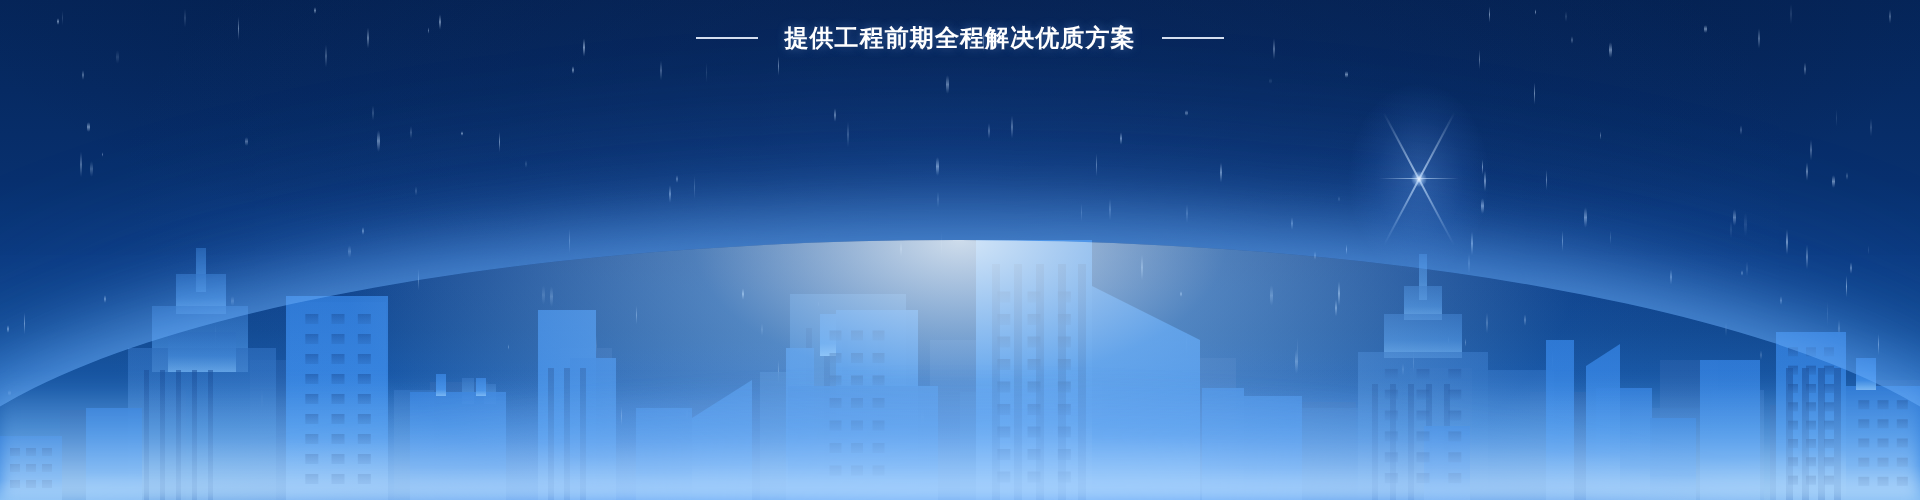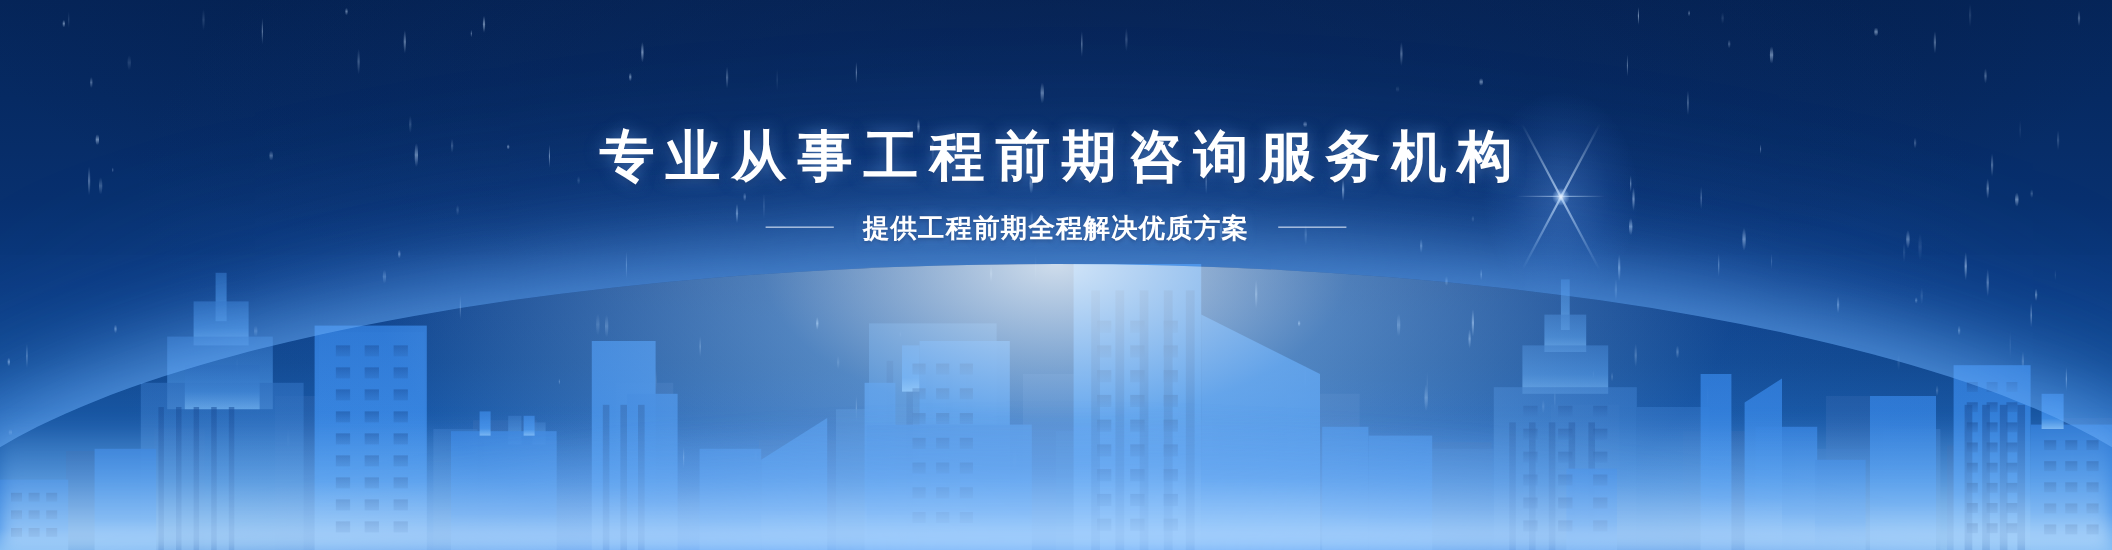--- a/index.html
+++ b/index.html
@@ -546,21 +546,20 @@
           <rect x="872.5" y="225.5" width="12" height="10"></rect>
         </g>
     </svg>
   </div>
 
   <div class="arc"></div>
   <div class="horizon"></div>
   <div class="horizon2"></div>
 
   <div class="content">
-    <div class="title">专业从事工程前期咨询服务机构</div>
 
     <div class="sub-row">
       <span class="dash"></span>
       <span class="subtitle">提供工程前期全程解决优质方案</span>
       <span class="dash"></span>
     </div>
 
   </div>
 
 </div>

